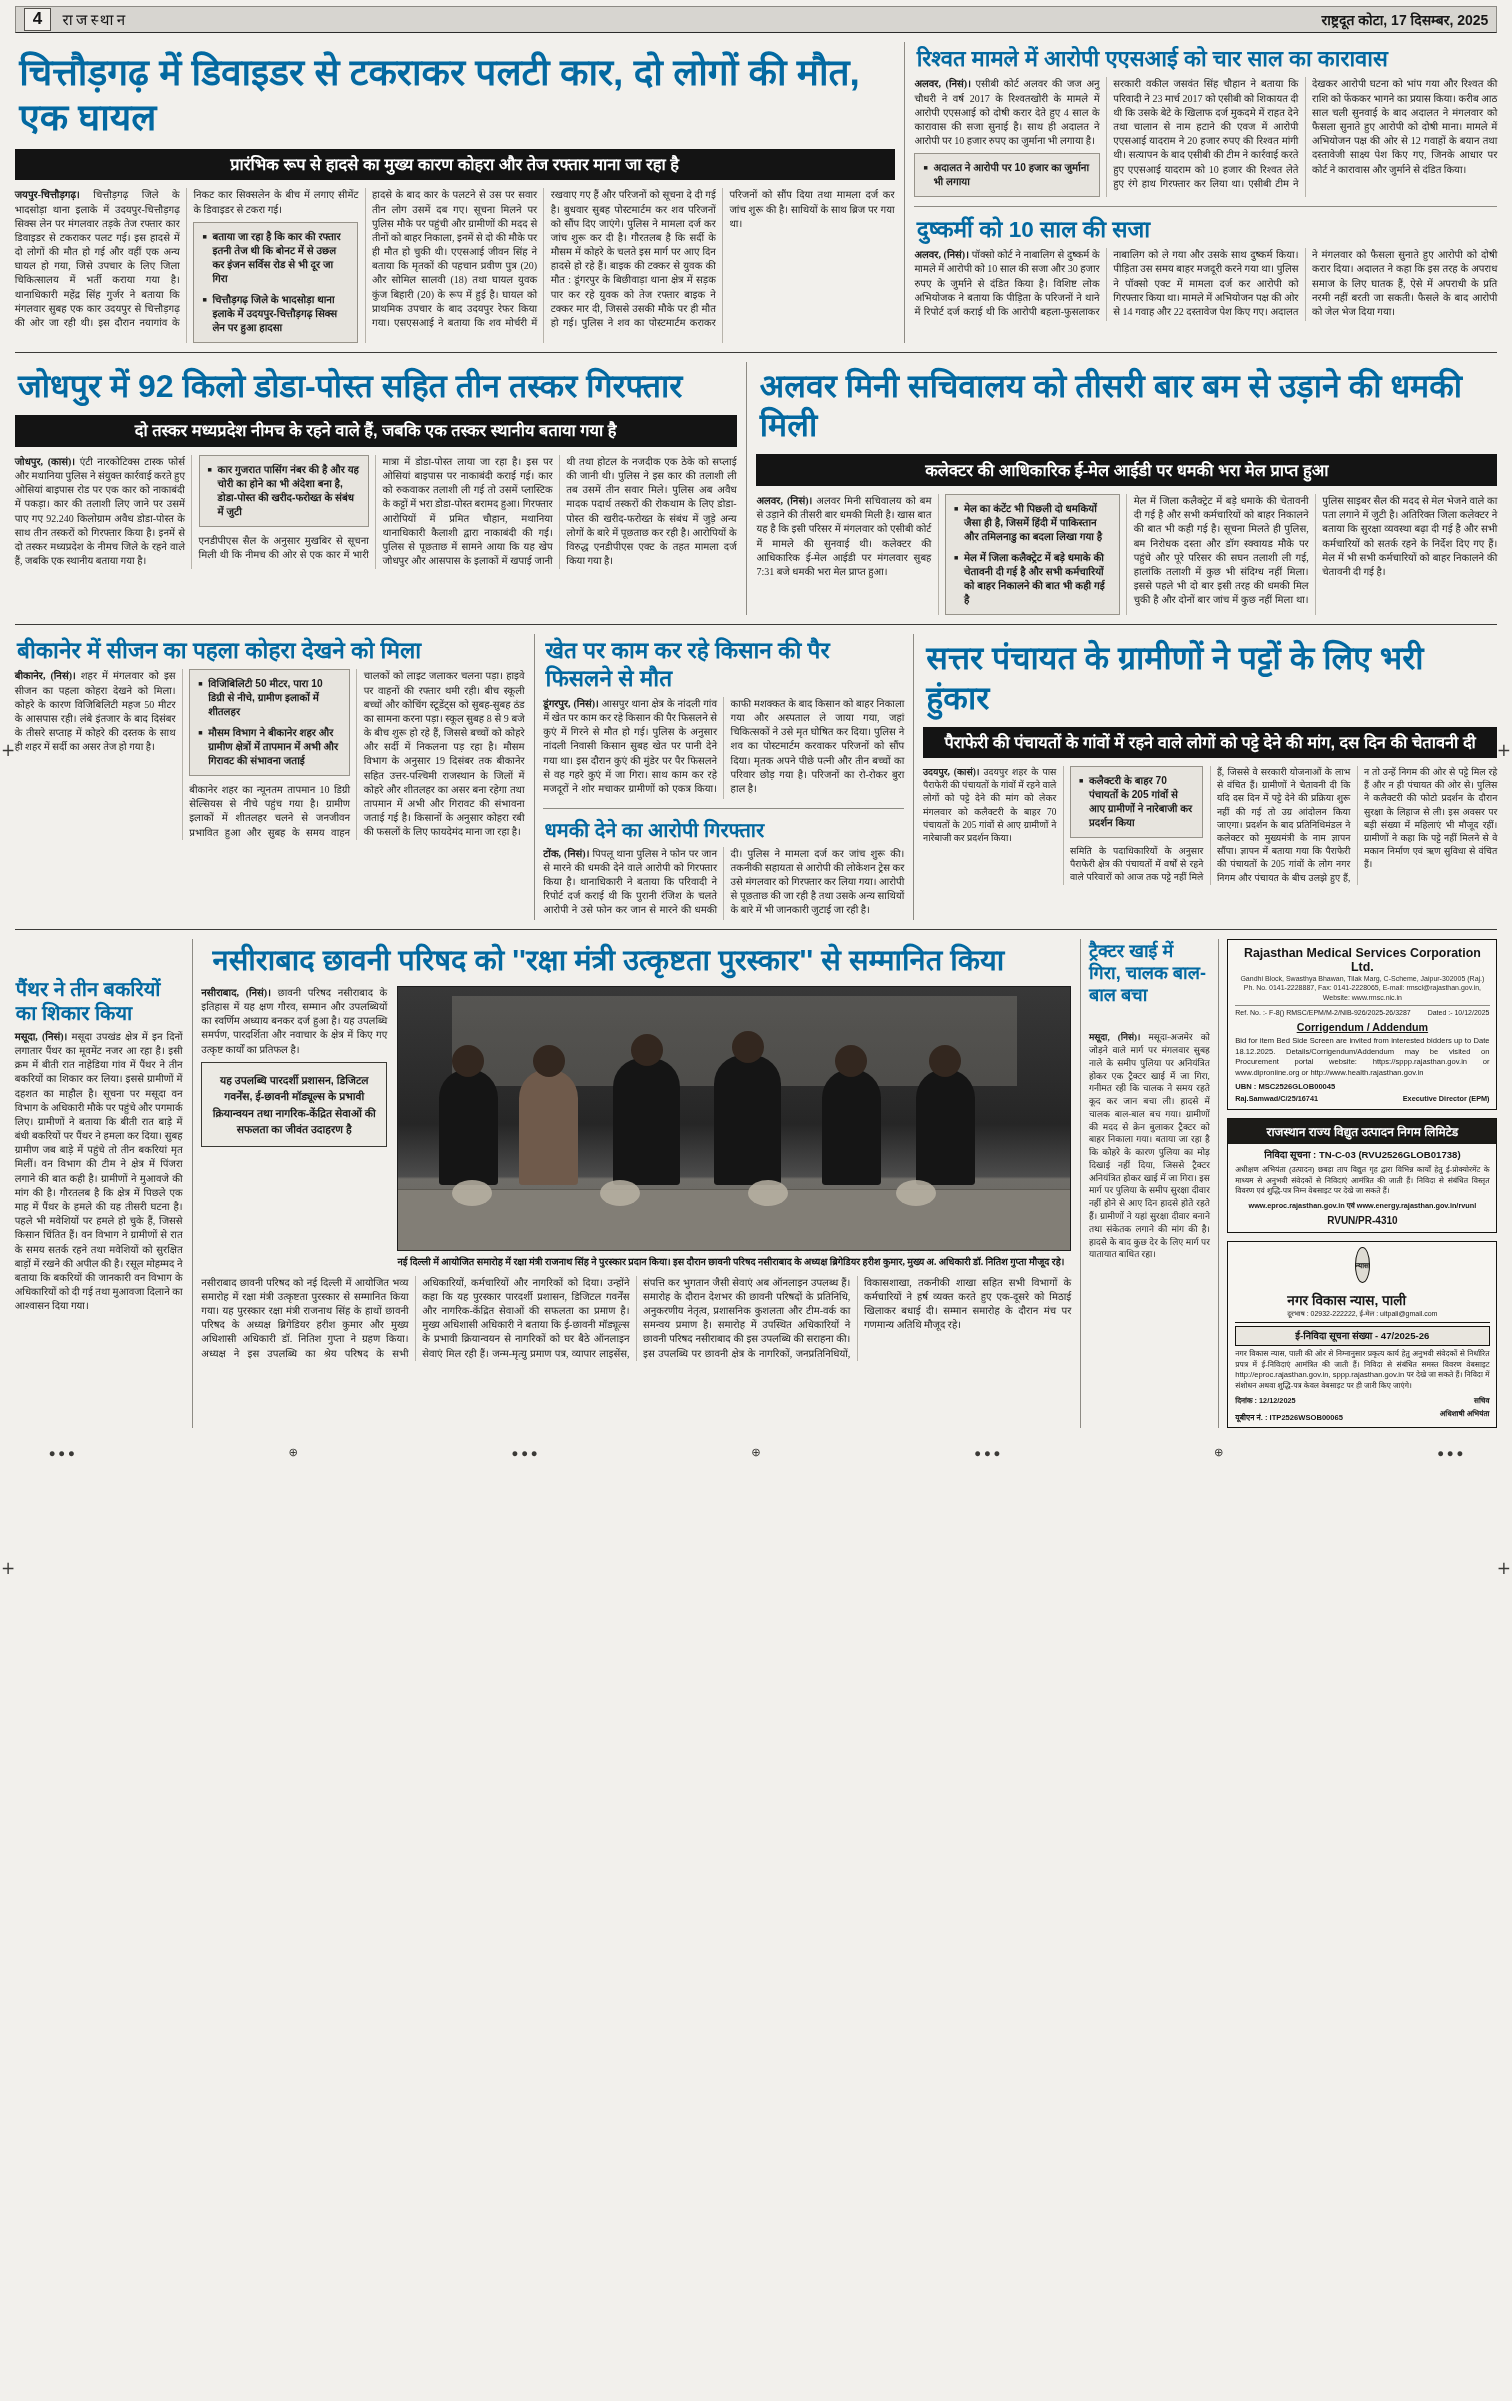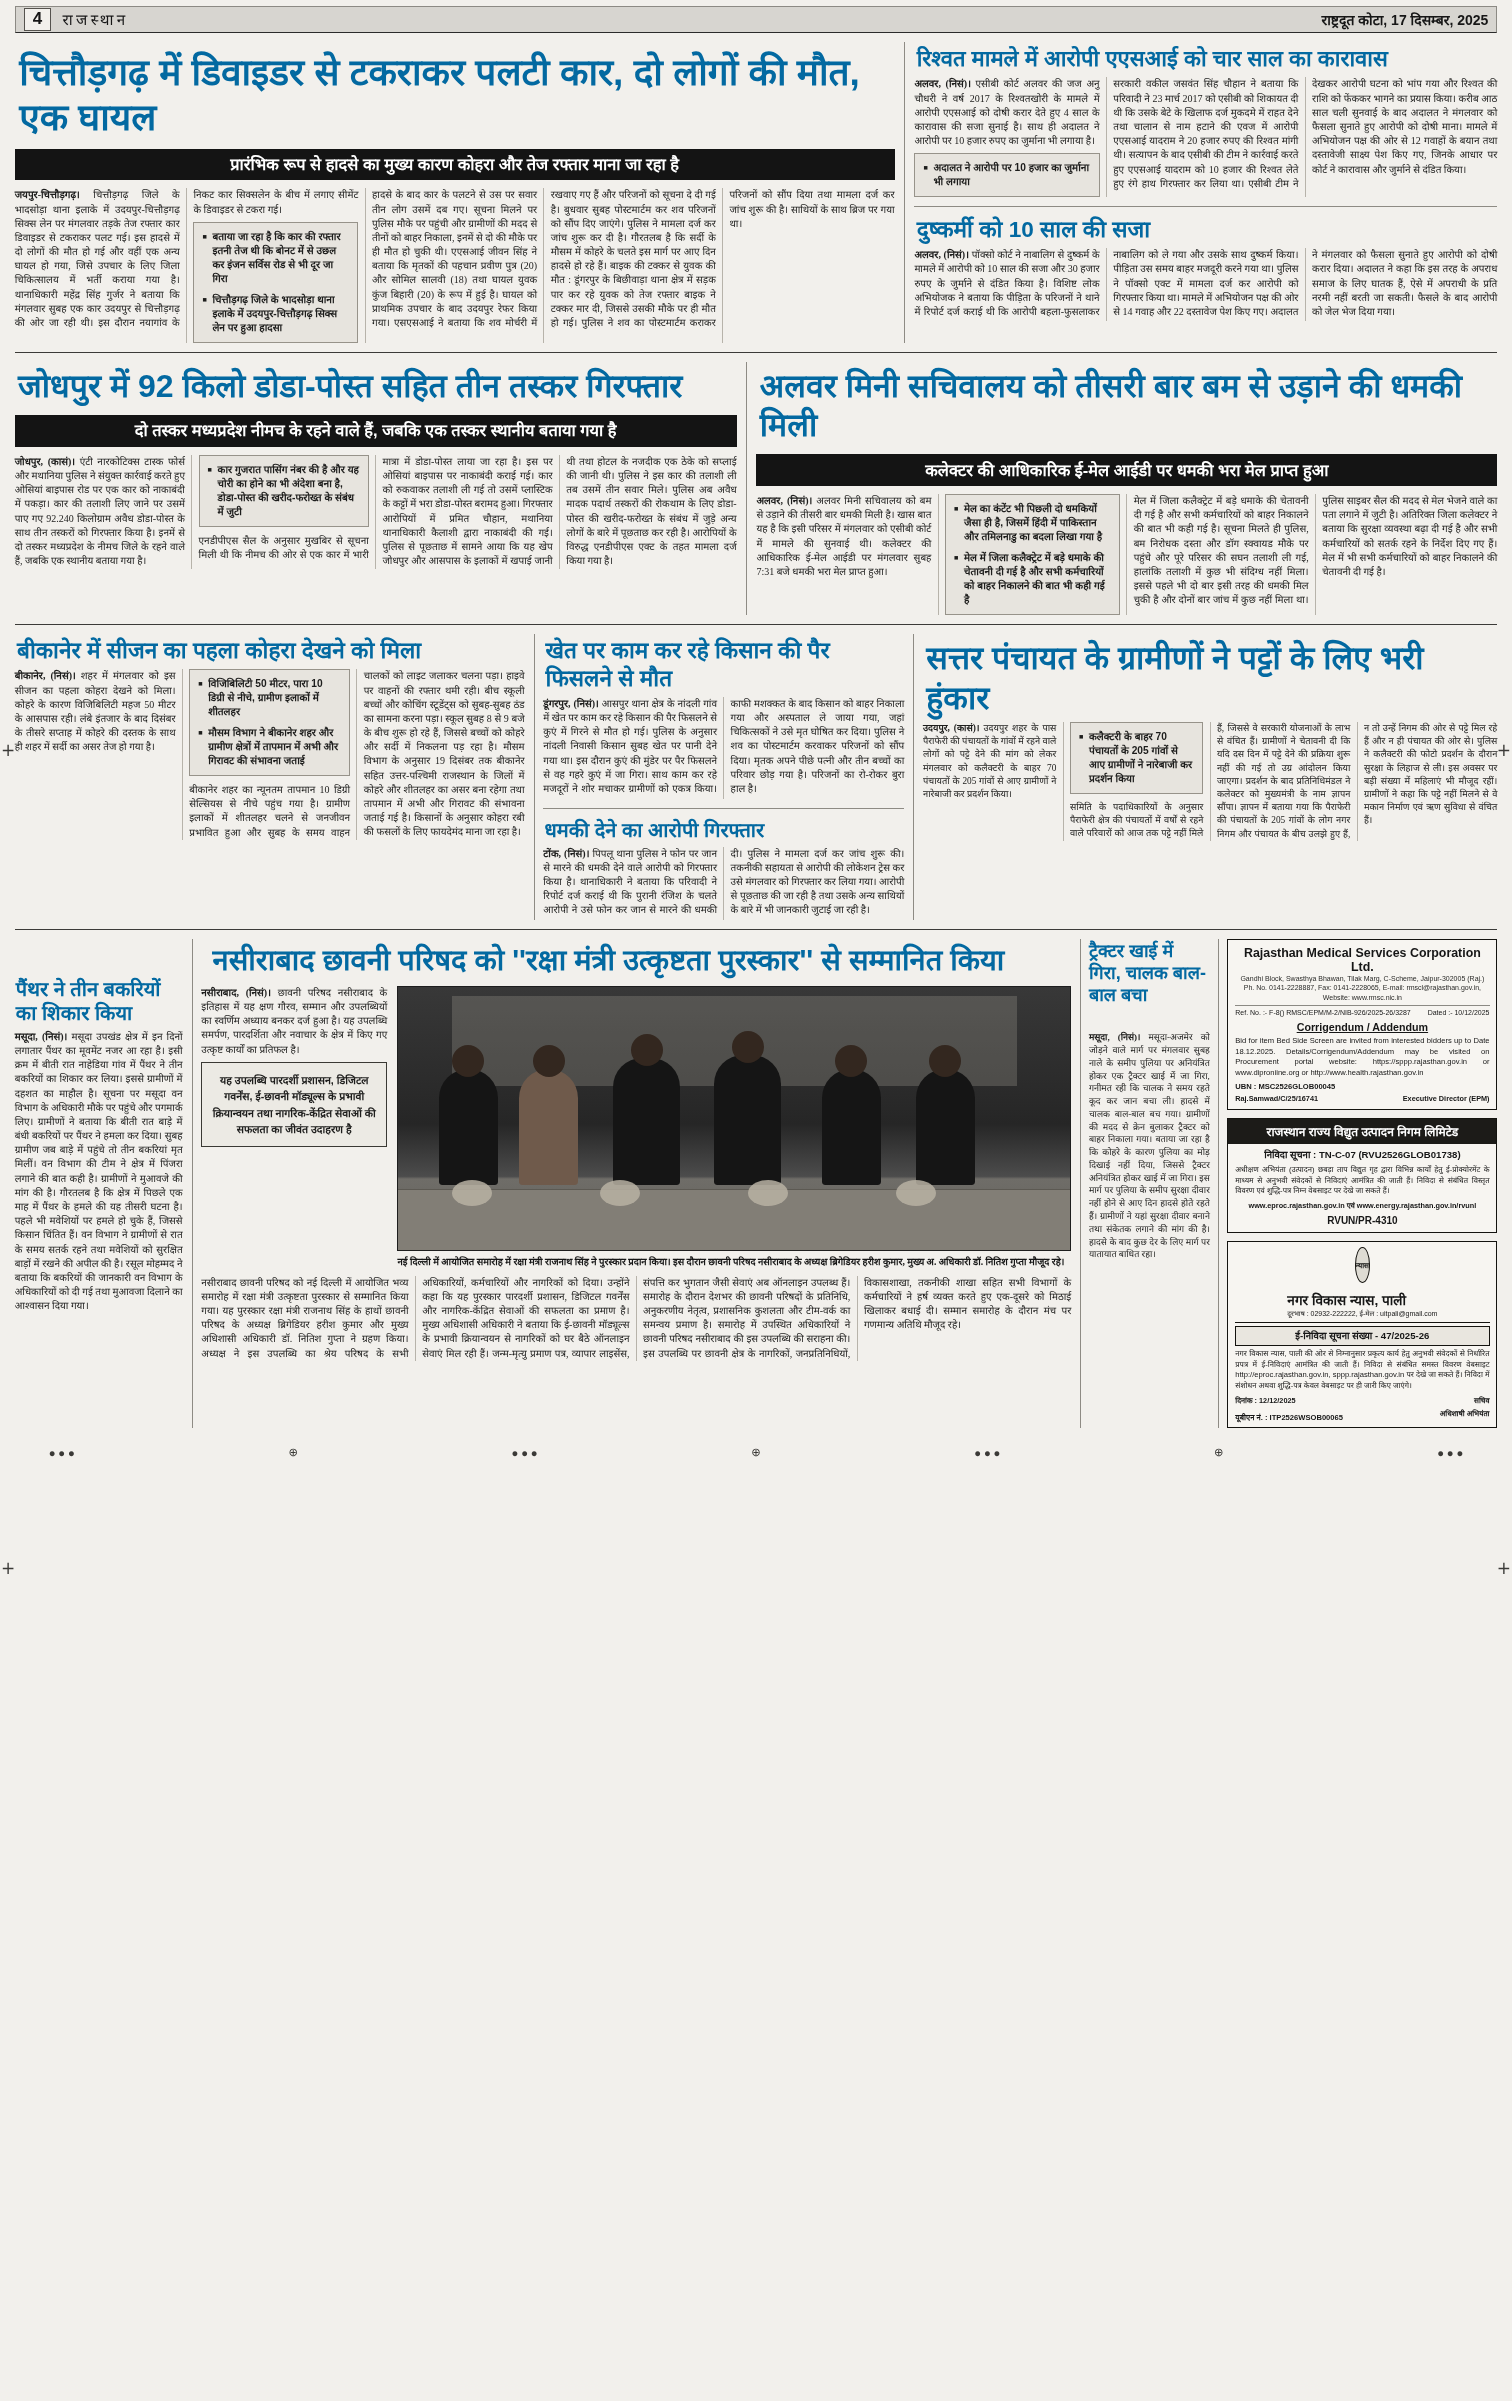--- a/index.html
+++ b/index.html
@@ -203,20 +203,21 @@
       <article>
         <h2 class="hl hl-sm">धमकी देने का आरोपी गिरफ्तार</h2>
         <div class="body cols c2">
           <p><b class="dl">टोंक, (निसं)।</b> <span>पिपलू थाना पुलिस ने फोन पर जान से मारने की धमकी देने वाले आरोपी को गिरफ्तार किया है। थानाधिकारी ने बताया कि परिवादी ने रिपोर्ट दर्ज कराई थी कि पुरानी रंजिश के चलते आरोपी ने उसे फोन कर जान से मारने की धमकी दी। पुलिस ने मामला दर्ज कर जांच शुरू की। तकनीकी सहायता से आरोपी की लोकेशन ट्रेस कर उसे मंगलवार को गिरफ्तार कर लिया गया। आरोपी से पूछताछ की जा रही है तथा उसके अन्य साथियों के बारे में भी जानकारी जुटाई जा रही है।</span></p>
         </div>
       </article>
     </div>
     <div class="vline"></div>
     <article style="flex:1;" class="colR">
       <h2 class="hl hl-xl">सत्तर पंचायत के ग्रामीणों ने पट्टों के लिए भरी हुंकार</h2>
+      <div class="strap">पैराफेरी की पंचायतों के गांवों में रहने वाले लोगों को पट्टे देने की मांग, दस दिन की चेतावनी दी</div>
       <div class="body cols c4" style="font-size:9.3px;">
         <p><b class="dl">उदयपुर, (कासं)।</b> <span>उदयपुर शहर के पास पैराफेरी की पंचायतों के गांवों में रहने वाले लोगों को पट्टे देने की मांग को लेकर मंगलवार को कलैक्टरी के बाहर 70 पंचायतों के 205 गांवों से आए ग्रामीणों ने नारेबाजी कर प्रदर्शन किया।</span></p>
         <aside class="infobox">
           <div class="ib">
               <span class="sq">■</span>
               <span>कलैक्टरी के बाहर 70 पंचायतों के 205 गांवों से आए ग्रामीणों ने नारेबाजी कर प्रदर्शन किया</span>
             </div>
         </aside>
         <p>समिति के पदाधिकारियों के अनुसार पैराफेरी क्षेत्र की पंचायतों में वर्षों से रहने वाले परिवारों को आज तक पट्टे नहीं मिले हैं, जिससे वे सरकारी योजनाओं के लाभ से वंचित हैं। ग्रामीणों ने चेतावनी दी कि यदि दस दिन में पट्टे देने की प्रक्रिया शुरू नहीं की गई तो उग्र आंदोलन किया जाएगा। प्रदर्शन के बाद प्रतिनिधिमंडल ने कलेक्टर को मुख्यमंत्री के नाम ज्ञापन सौंपा। ज्ञापन में बताया गया कि पैराफेरी की पंचायतों के 205 गांवों के लोग नगर निगम और पंचायत के बीच उलझे हुए हैं, न तो उन्हें निगम की ओर से पट्टे मिल रहे हैं और न ही पंचायत की ओर से। पुलिस ने कलैक्टरी की फोटो प्रदर्शन के दौरान सुरक्षा के लिहाज से ली। इस अवसर पर बड़ी संख्या में महिलाएं भी मौजूद रहीं। ग्रामीणों ने कहा कि पट्टे नहीं मिलने से वे मकान निर्माण एवं ऋण सुविधा से वंचित हैं।</p>
       </div>
@@ -286,21 +287,21 @@
         <div class="ad-body">Bid for item Bed Side Screen are invited from interested bidders up to Date 18.12.2025. Details/Corrigendum/Addendum may be visited on Procurement portal website: https://sppp.rajasthan.gov.in or www.diproniine.org or http://www.health.rajasthan.gov.in</div>
         <div class="ad-ubn">UBN : MSC2526GLOB00045</div>
         <div class="ad-foot">
           <span>Raj.Samwad/C/25/16741</span>
           <span>Executive Director (EPM)</span>
         </div>
       </section>
 
       <section class="ad">
         <div class="ad-band">राजस्थान राज्य विद्युत उत्पादन निगम लिमिटेड</div>
-        <div class="ad-sub">निविदा सूचना : TN-C-07 (RVU2526GLOB01738)</div>
+        <div class="ad-sub">निविदा सूचना : TN-C-03 (RVU2526GLOB01738)</div>
         <div class="ad-body">अधीक्षण अभियंता (उत्पादन) छबड़ा ताप विद्युत गृह द्वारा विभिन्न कार्यों हेतु ई-प्रोक्योरमेंट के माध्यम से अनुभवी संवेदकों से निविदाएं आमंत्रित की जाती हैं। निविदा से संबंधित विस्तृत विवरण एवं शुद्धि-पत्र निम्न वेबसाइट पर देखे जा सकते हैं।</div>
         <div class="ad-links">www.eproc.rajasthan.gov.in एवं www.energy.rajasthan.gov.in/rvunl</div>
         <div class="ad-code">RVUN/PR-4310</div>
       </section>
 
       <section class="ad">
         <div class="pali-head">
           <div class="pali-logo">न्यास</div>
           <div>
             <div class="pali-org">नगर विकास न्यास, पाली</div>

